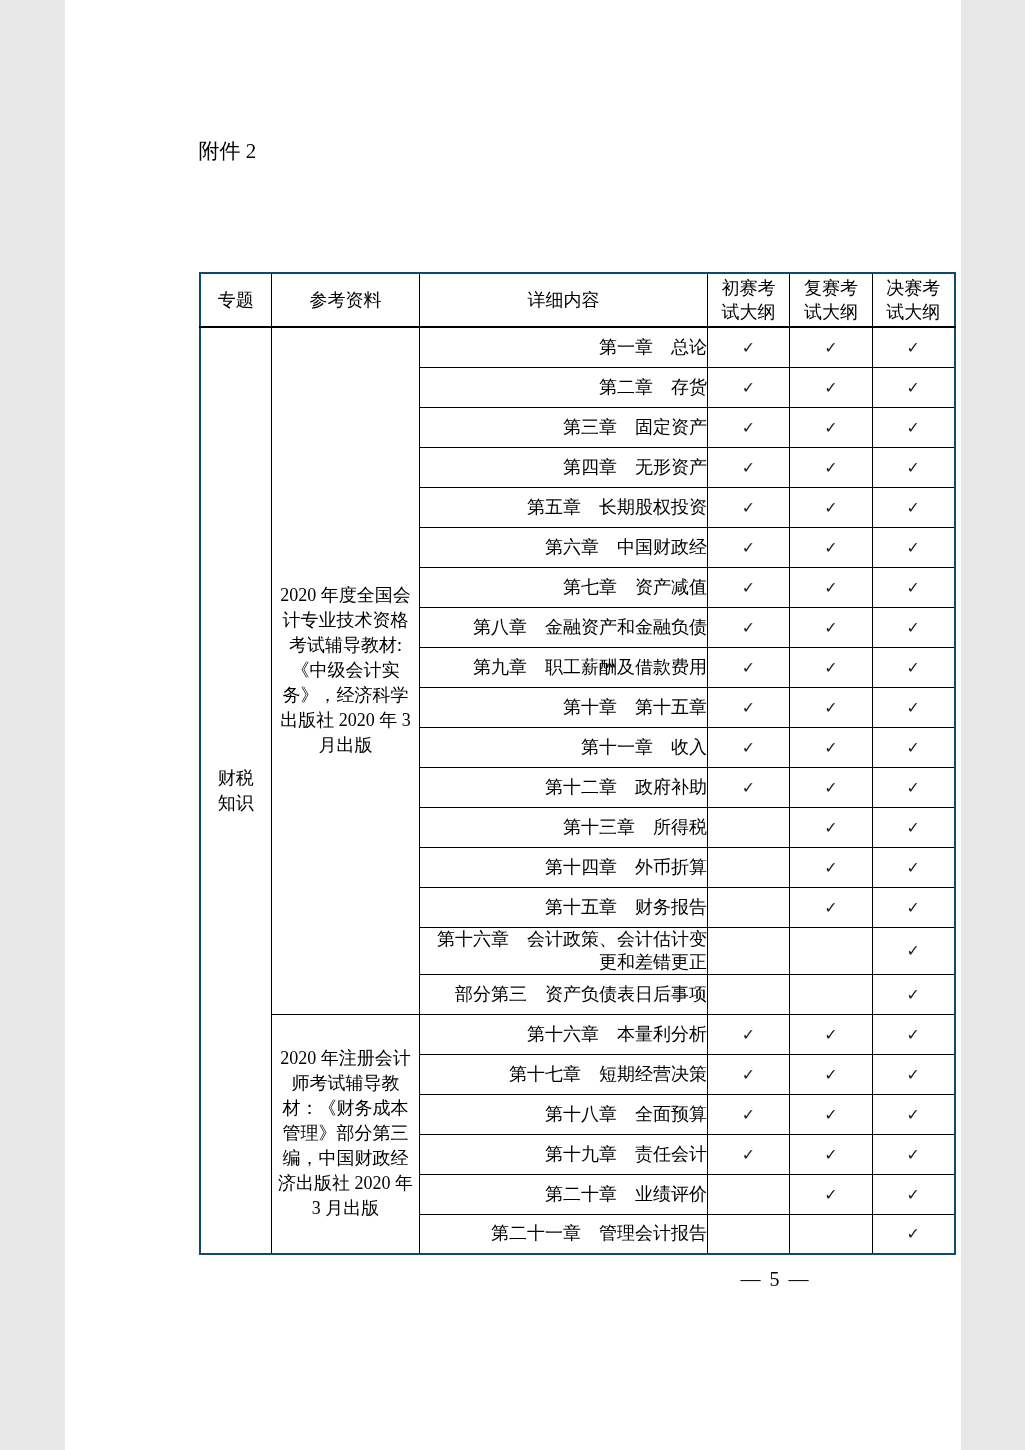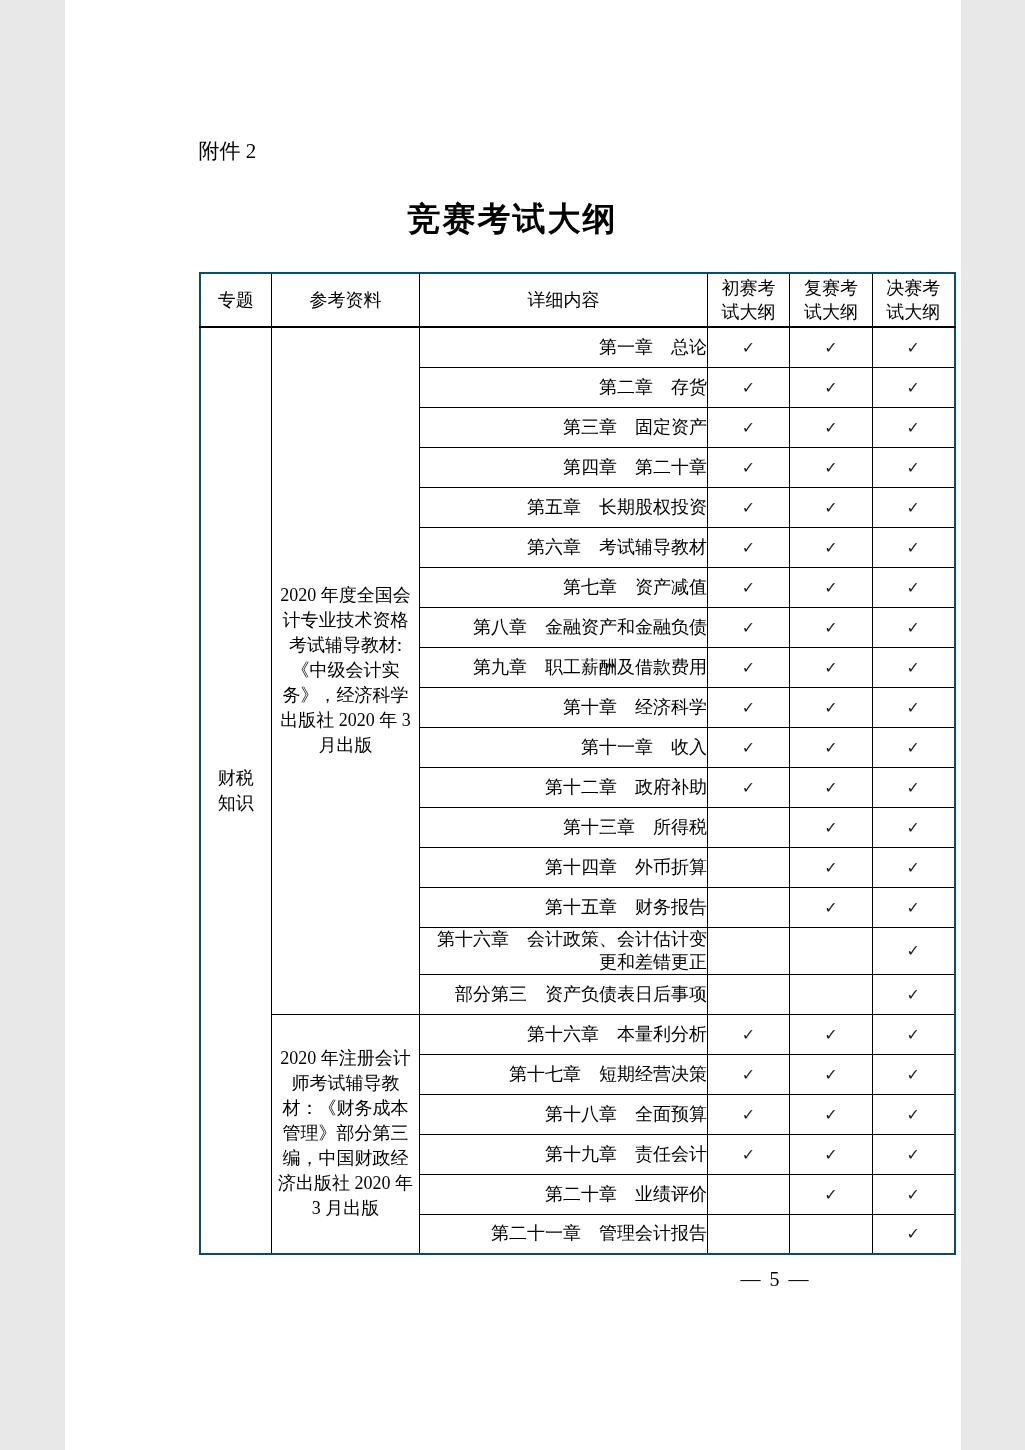--- a/index.html
+++ b/index.html
@@ -83,21 +83,20 @@
     letter-spacing: 2px;
   }
 </style>
 </head>
 <body>
 
 <div class="page">
 
   <div class="attachment">附件 2</div>
 
-  <h1 class="doc-title">竞赛考试大纲</h1>
 
   <table class="syllabus">
     <colgroup>
       <col style="width:72px">
       <col style="width:148px">
       <col style="width:288px">
       <col style="width:82px">
       <col style="width:83px">
       <col style="width:82px">
     </colgroup>
@@ -136,33 +135,33 @@
           <td class="check-cell">✓</td>
           <td class="check-cell">✓</td>
         </tr>
         <tr>
           <td class="chapter-cell">第三章　固定资产</td>
           <td class="check-cell">✓</td>
           <td class="check-cell">✓</td>
           <td class="check-cell">✓</td>
         </tr>
         <tr>
-          <td class="chapter-cell">第四章　第二十章</td>
+          <td class="chapter-cell">第四章　无形资产</td>
           <td class="check-cell">✓</td>
           <td class="check-cell">✓</td>
           <td class="check-cell">✓</td>
         </tr>
         <tr>
           <td class="chapter-cell">第五章　长期股权投资</td>
           <td class="check-cell">✓</td>
           <td class="check-cell">✓</td>
           <td class="check-cell">✓</td>
         </tr>
         <tr>
-          <td class="chapter-cell">第六章　考试辅导教材</td>
+          <td class="chapter-cell">第六章　中国财政经</td>
           <td class="check-cell">✓</td>
           <td class="check-cell">✓</td>
           <td class="check-cell">✓</td>
         </tr>
         <tr>
           <td class="chapter-cell">第七章　资产减值</td>
           <td class="check-cell">✓</td>
           <td class="check-cell">✓</td>
           <td class="check-cell">✓</td>
         </tr>
@@ -172,21 +171,21 @@
           <td class="check-cell">✓</td>
           <td class="check-cell">✓</td>
         </tr>
         <tr>
           <td class="chapter-cell">第九章　职工薪酬及借款费用</td>
           <td class="check-cell">✓</td>
           <td class="check-cell">✓</td>
           <td class="check-cell">✓</td>
         </tr>
         <tr>
-          <td class="chapter-cell">第十章　经济科学</td>
+          <td class="chapter-cell">第十章　第十五章</td>
           <td class="check-cell">✓</td>
           <td class="check-cell">✓</td>
           <td class="check-cell">✓</td>
         </tr>
         <tr>
           <td class="chapter-cell">第十一章　收入</td>
           <td class="check-cell">✓</td>
           <td class="check-cell">✓</td>
           <td class="check-cell">✓</td>
         </tr>

